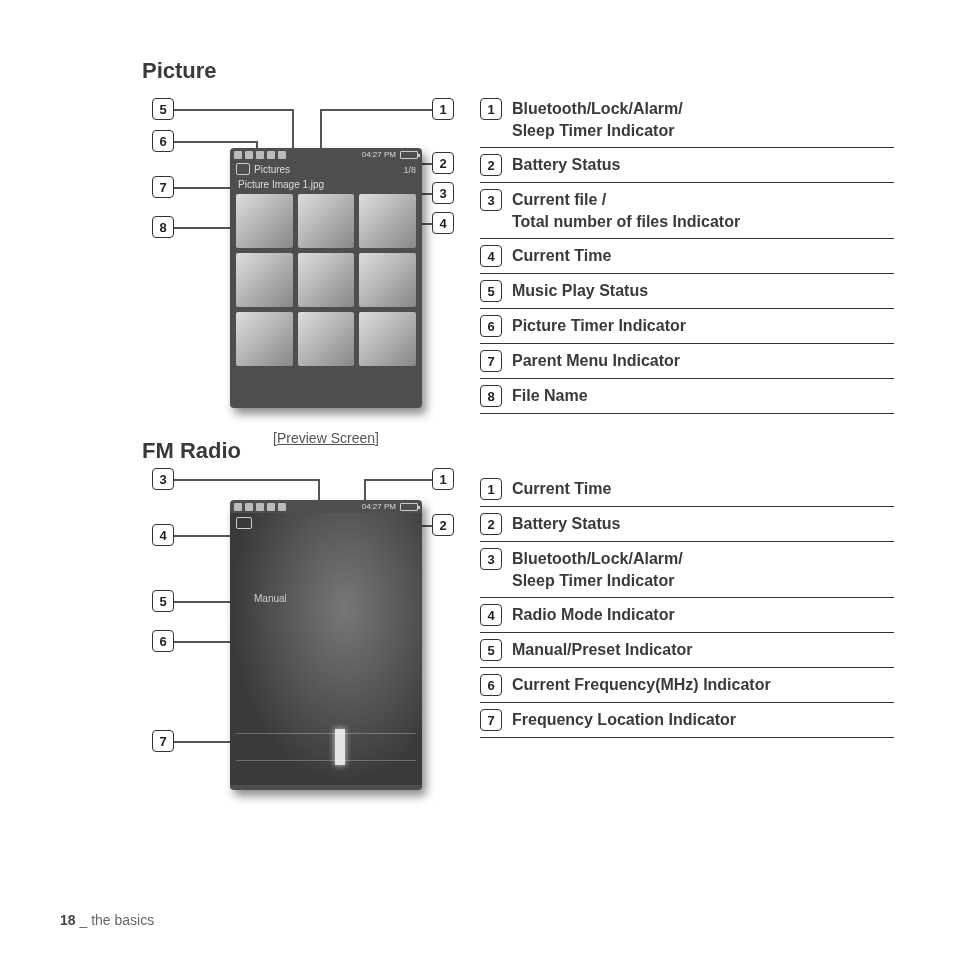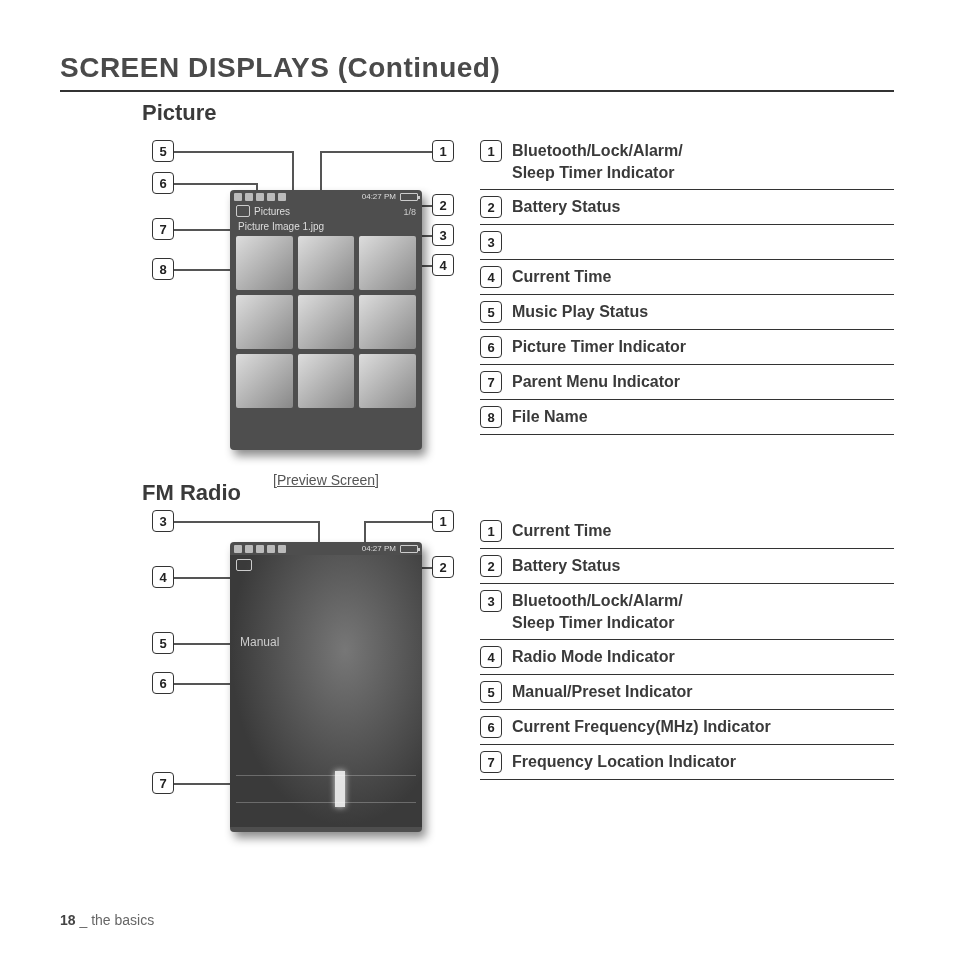--- a/index.html
+++ b/index.html
@@ -30,40 +30,39 @@
   .folder-ic { width:14px; height:12px; border:1px solid #ccc; border-radius:2px; }
   .counter { margin-left:auto; font-size:9px; color:#ccc; }
   .filename { color:#ddd; font-size:10px; padding: 2px 8px 4px; }
   .grid { display:grid; grid-template-columns: repeat(3, 1fr); gap:5px; padding: 0 6px 6px; }
   .thumb { background: linear-gradient(135deg,#ddd,#888); height: 54px; border-radius:2px; }
   .caption { text-align:center; font-size:14px; color:#555; }
 
   
   .radio-body { position:relative; height: calc(100% - 18px); background: radial-gradient(ellipse at 60% 35%, #777 0%, #3a3a3a 70%); }
   .radio-ic { width:16px; height:12px; border:1px solid #ccc; border-radius:2px; margin: 4px 6px; display:inline-block; }
-  .manual { color:#ccc; font-size:12px; padding-left:10px; }
+  .manual { color:#ccc; font-size:10px; padding-left:24px; }
   .freq { color:#eee; font-size:40px; font-weight:300; letter-spacing:1px; padding-left:10px; line-height:1; }
   .freq .unit { font-size:16px; vertical-align: baseline; margin-left:2px; }
   .dial { position:absolute; left:6px; right:6px; bottom:24px; height:28px; }
   .dial .track { position:absolute; inset:0; border-top:1px solid rgba(255,255,255,.25); border-bottom:1px solid rgba(255,255,255,.25); }
   .dial .marker { position:absolute; top:-4px; width:10px; height:36px; background:rgba(255,255,255,.85); box-shadow:0 0 6px rgba(255,255,255,.8); left:55%; }
 
   
   .lead { position:absolute; background:#555; }
   .lead.h { height:1.5px; }
   .lead.v { width:1.5px; }
 
   .footer { position:absolute; left:60px; bottom:26px; font-size:14px; color:#666; }
   .footer .pn { font-weight:bold; color:#444; }
 </style>
 </head>
 <body>
 
 <div class="page">
-  <div class="main-title">SCREEN DISPLAYS (Continued)</div>
 
   <div class="section-title">Picture</div>
   <div class="columns">
     <div class="left" style="height:340px;">
 
       <div class="numbox abs" style="left:92px; top:6px;">5</div>
       <div class="numbox abs" style="left:92px; top:38px;">6</div>
       <div class="numbox abs" style="left:92px; top:84px;">7</div>
       <div class="numbox abs" style="left:92px; top:124px;">8</div>
 
@@ -125,20 +124,21 @@
         <div class="legend-row">
           <span class="numbox">1</span>
           <span class="label">Bluetooth/Lock/Alarm/<br>Sleep Timer Indicator</span>
         </div>
         <div class="legend-row">
           <span class="numbox">2</span>
           <span class="label">Battery Status</span>
         </div>
         <div class="legend-row">
           <span class="numbox">3</span>
+          <span class="label">Current file /<br>Total number of files Indicator</span>
         </div>
         <div class="legend-row">
           <span class="numbox">4</span>
           <span class="label">Current Time</span>
         </div>
         <div class="legend-row">
           <span class="numbox">5</span>
           <span class="label">Music Play Status</span>
         </div>
         <div class="legend-row">

